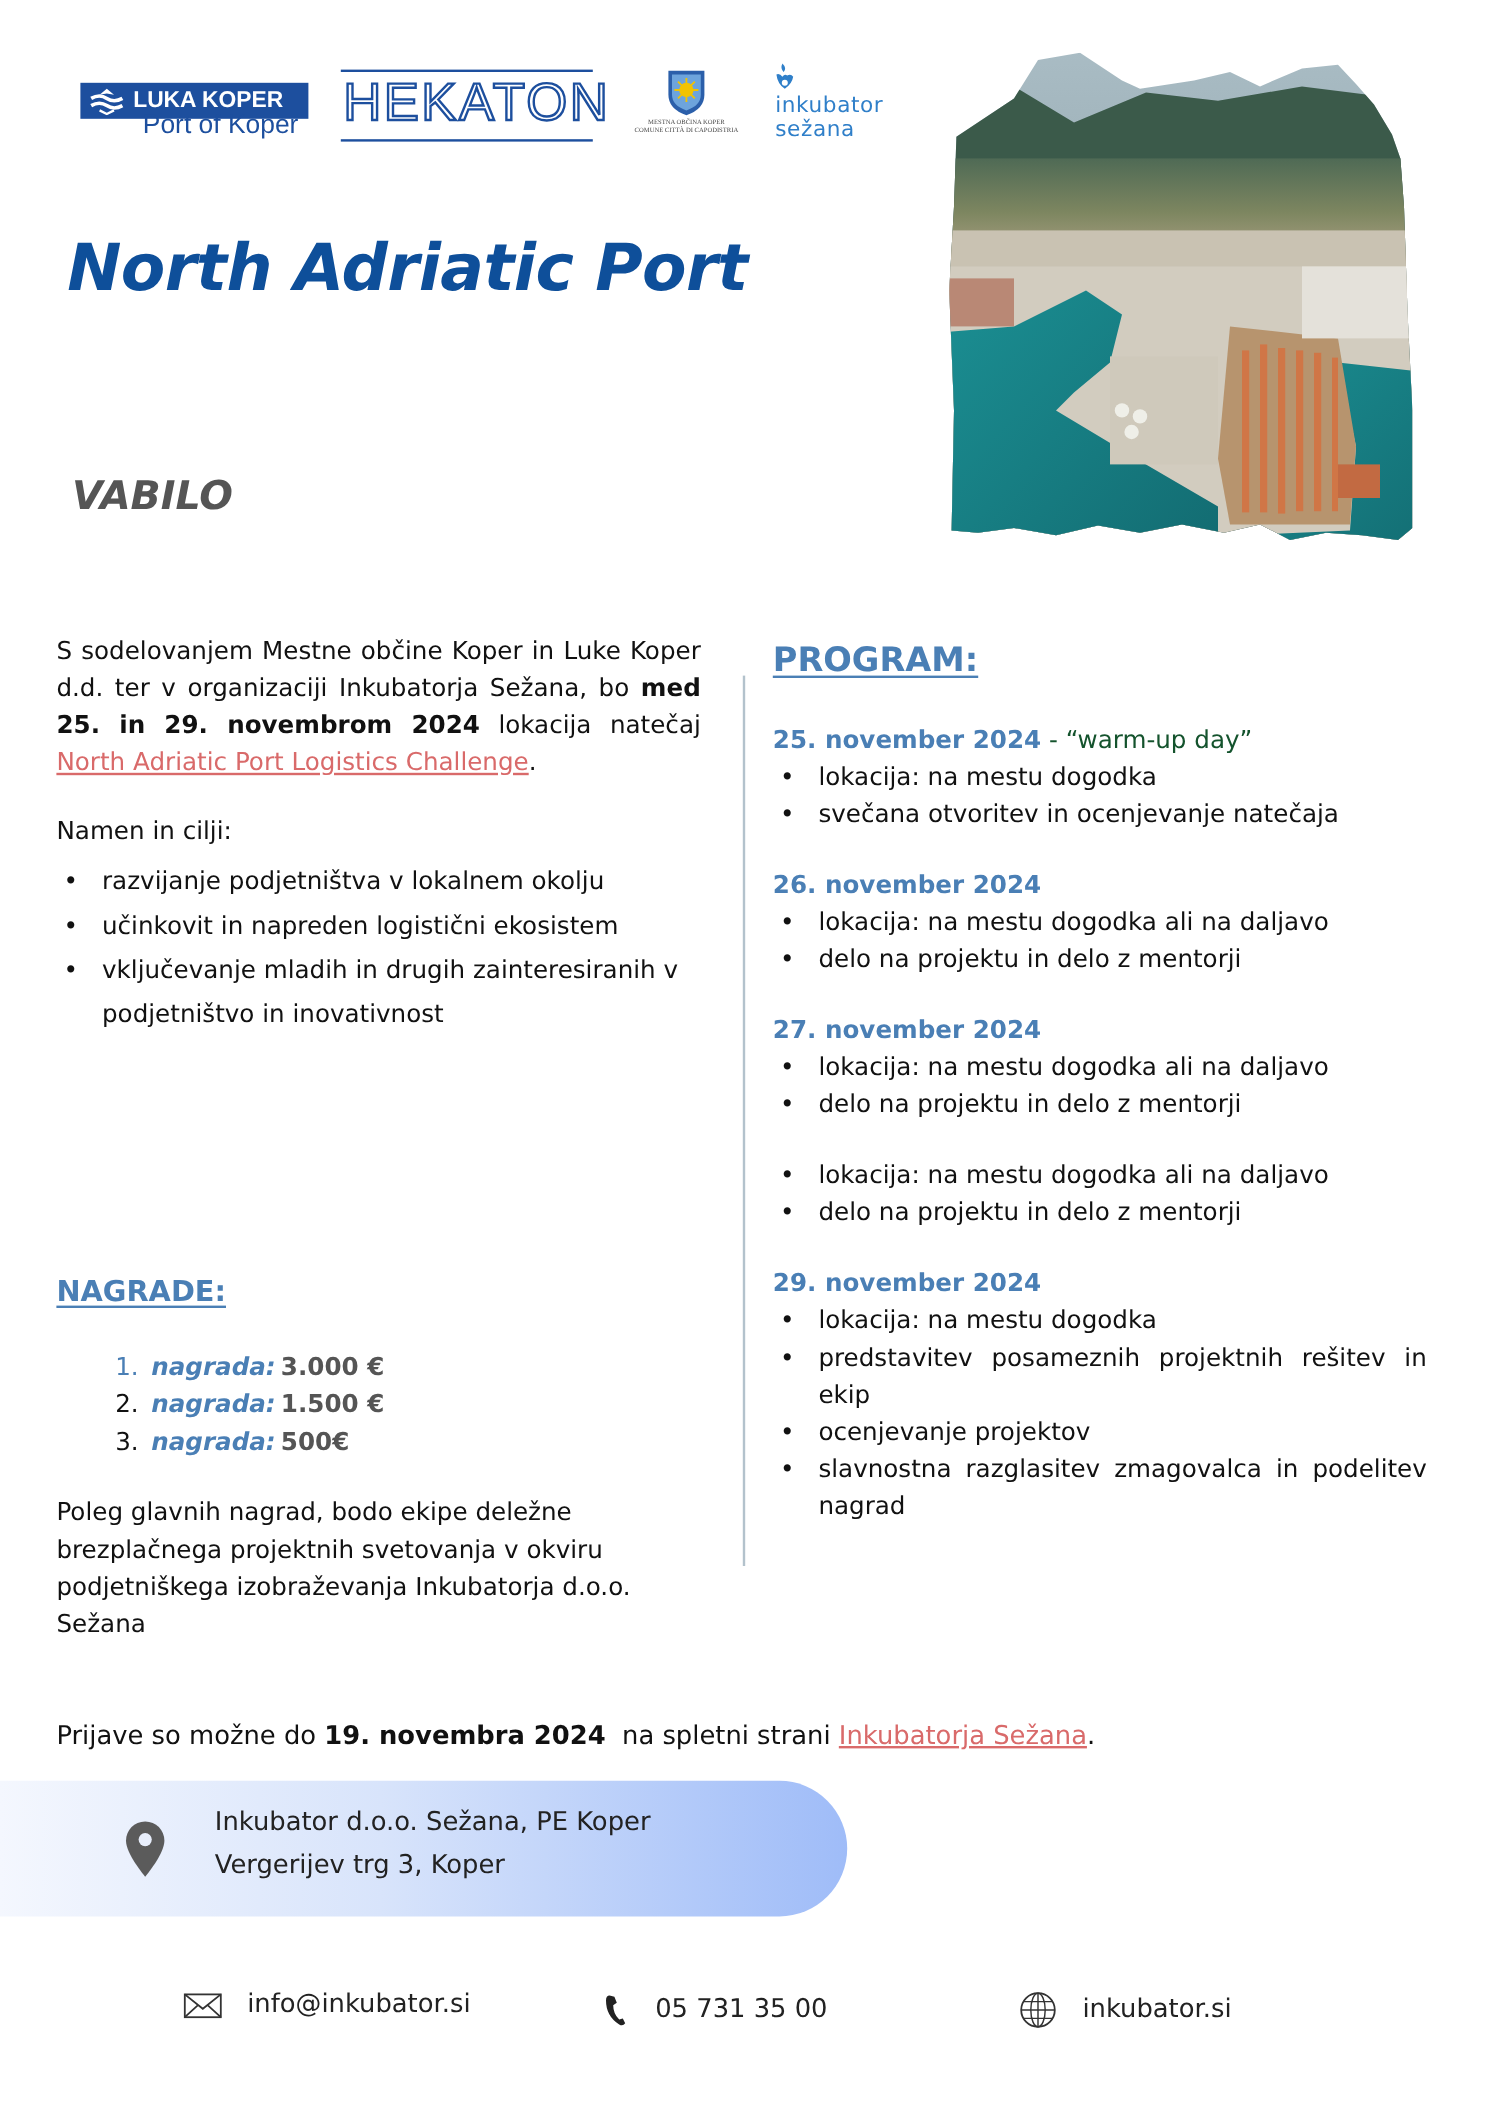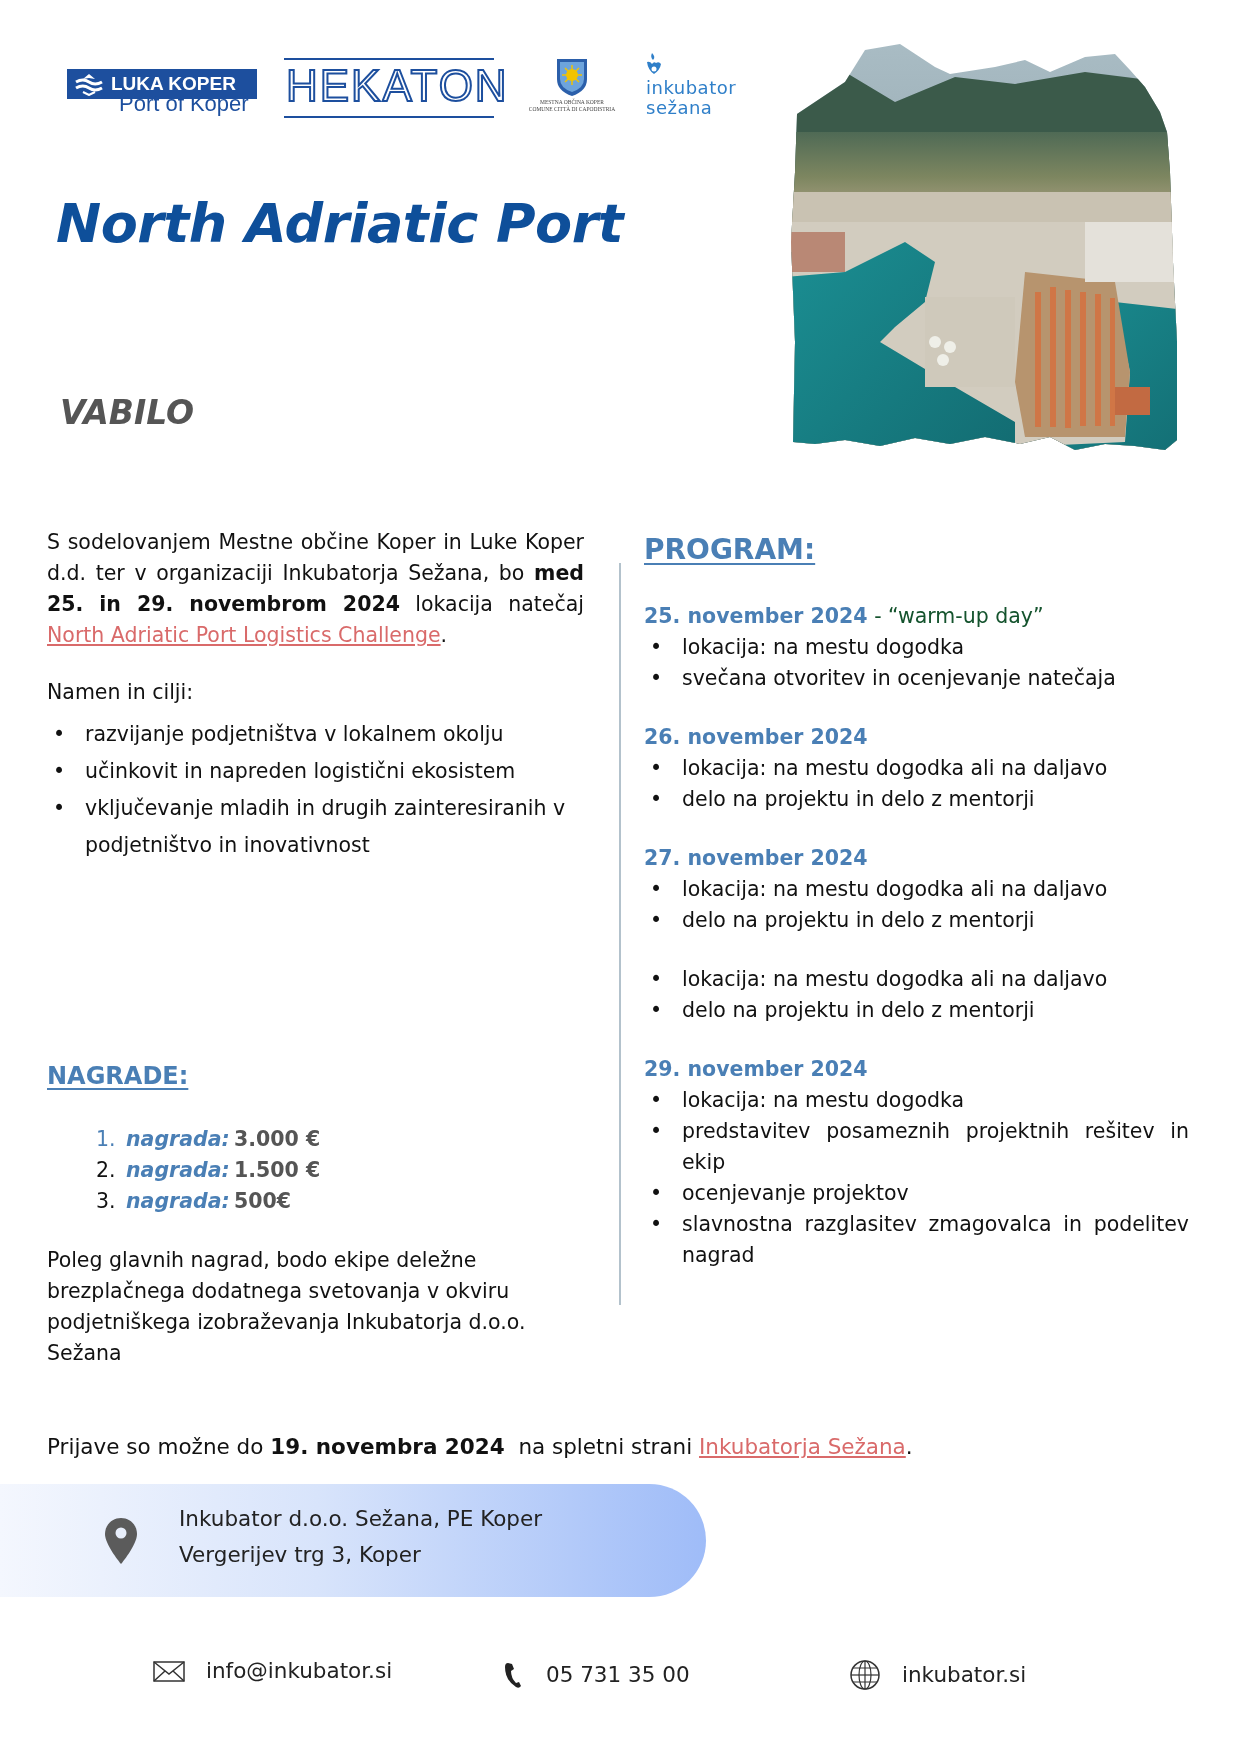--- a/index.html
+++ b/index.html
@@ -203,21 +203,21 @@
     <span class="prize-num first">1.</span><span class="prize-label">nagrada:</span><span class="prize-val">3.000 €</span>
   </div>
   <div class="prize-row">
     <span class="prize-num">2.</span><span class="prize-label">nagrada:</span><span class="prize-val">1.500 €</span>
   </div>
   <div class="prize-row">
     <span class="prize-num">3.</span><span class="prize-label">nagrada:</span><span class="prize-val">500€</span>
   </div>
 </div>
 
-<div class="abs prizes-note">Poleg glavnih nagrad, bodo ekipe deležne brezplačnega dodatnega svetovanja v okviru podjetniškega izobraževanja Inkubatorja d.o.o. Sežana</div>
+<div class="abs prizes-note">Poleg glavnih nagrad, bodo ekipe deležne brezplačnega projektnih svetovanja v okviru podjetniškega izobraževanja Inkubatorja d.o.o. Sežana</div>
 
 <div class="abs divider"></div>
 
 <div class="abs section-h program-h">PROGRAM:</div>
 
 <div class="abs program">
   <div class="day">
     <div class="day-head"><span class="day-date">25. november 2024</span><span class="day-note"> - “warm-up day”</span></div>
     <ul>
       <li><span class="b">•</span><span>lokacija: na mestu dogodka</span></li>

